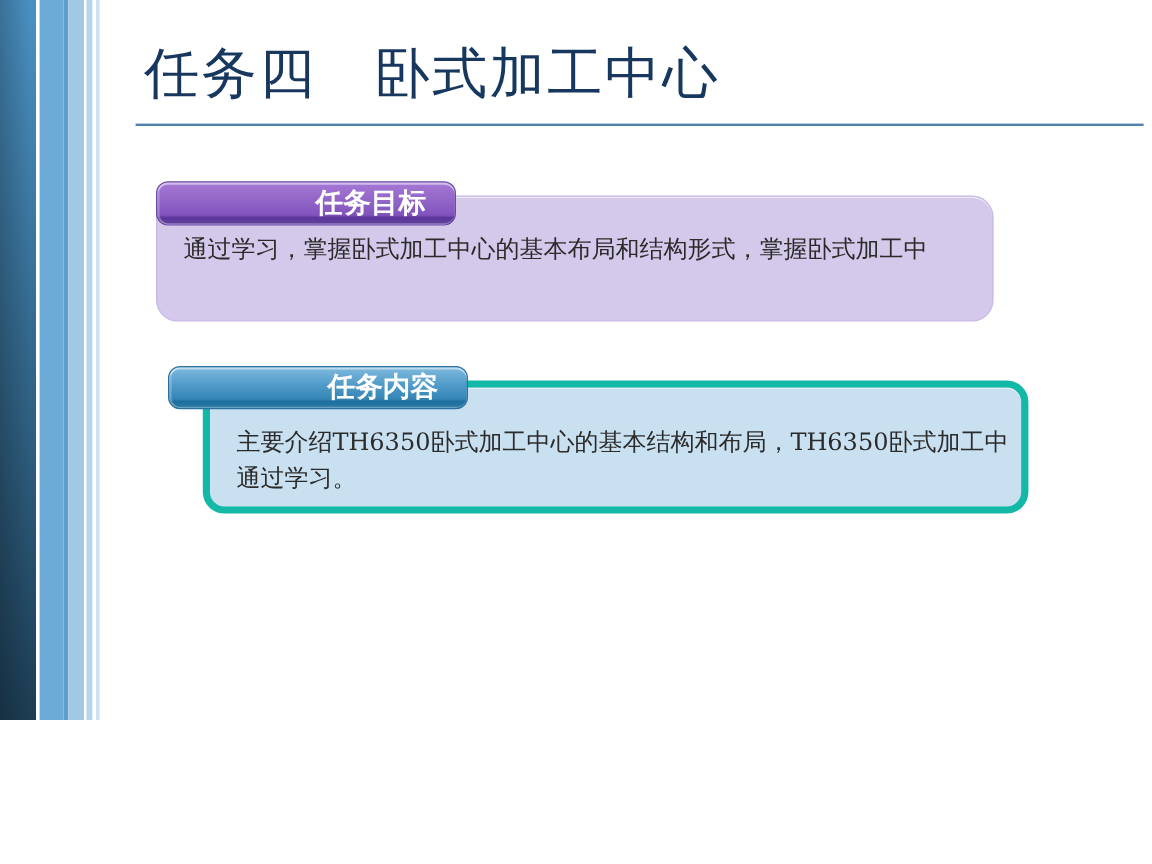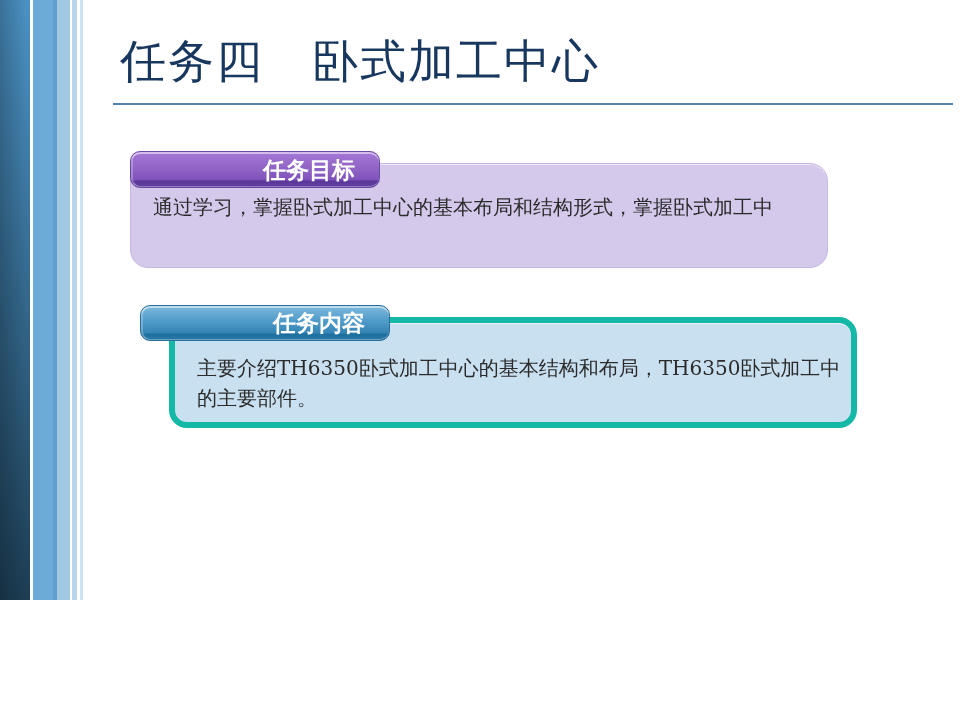--- a/index.html
+++ b/index.html
@@ -95,20 +95,20 @@
       <p class="line">通过学习，掌握卧式加工中心的基本布局和结构形式，掌握卧式加工中</p>
     </div>
     <div class="tab goal-tab">
       <span>任务目标</span>
     </div>
   </section>
 
   <section>
     <div class="box-body content-body">
       <p class="line">主要介绍TH6350卧式加工中心的基本结构和布局，TH6350卧式加工中</p>
-      <p class="line">的主要部件。</p>
+      <p class="line">通过学习。</p>
     </div>
     <div class="tab content-tab">
       <span>任务内容</span>
     </div>
   </section>
 
 </div>
 
 </body></html>

